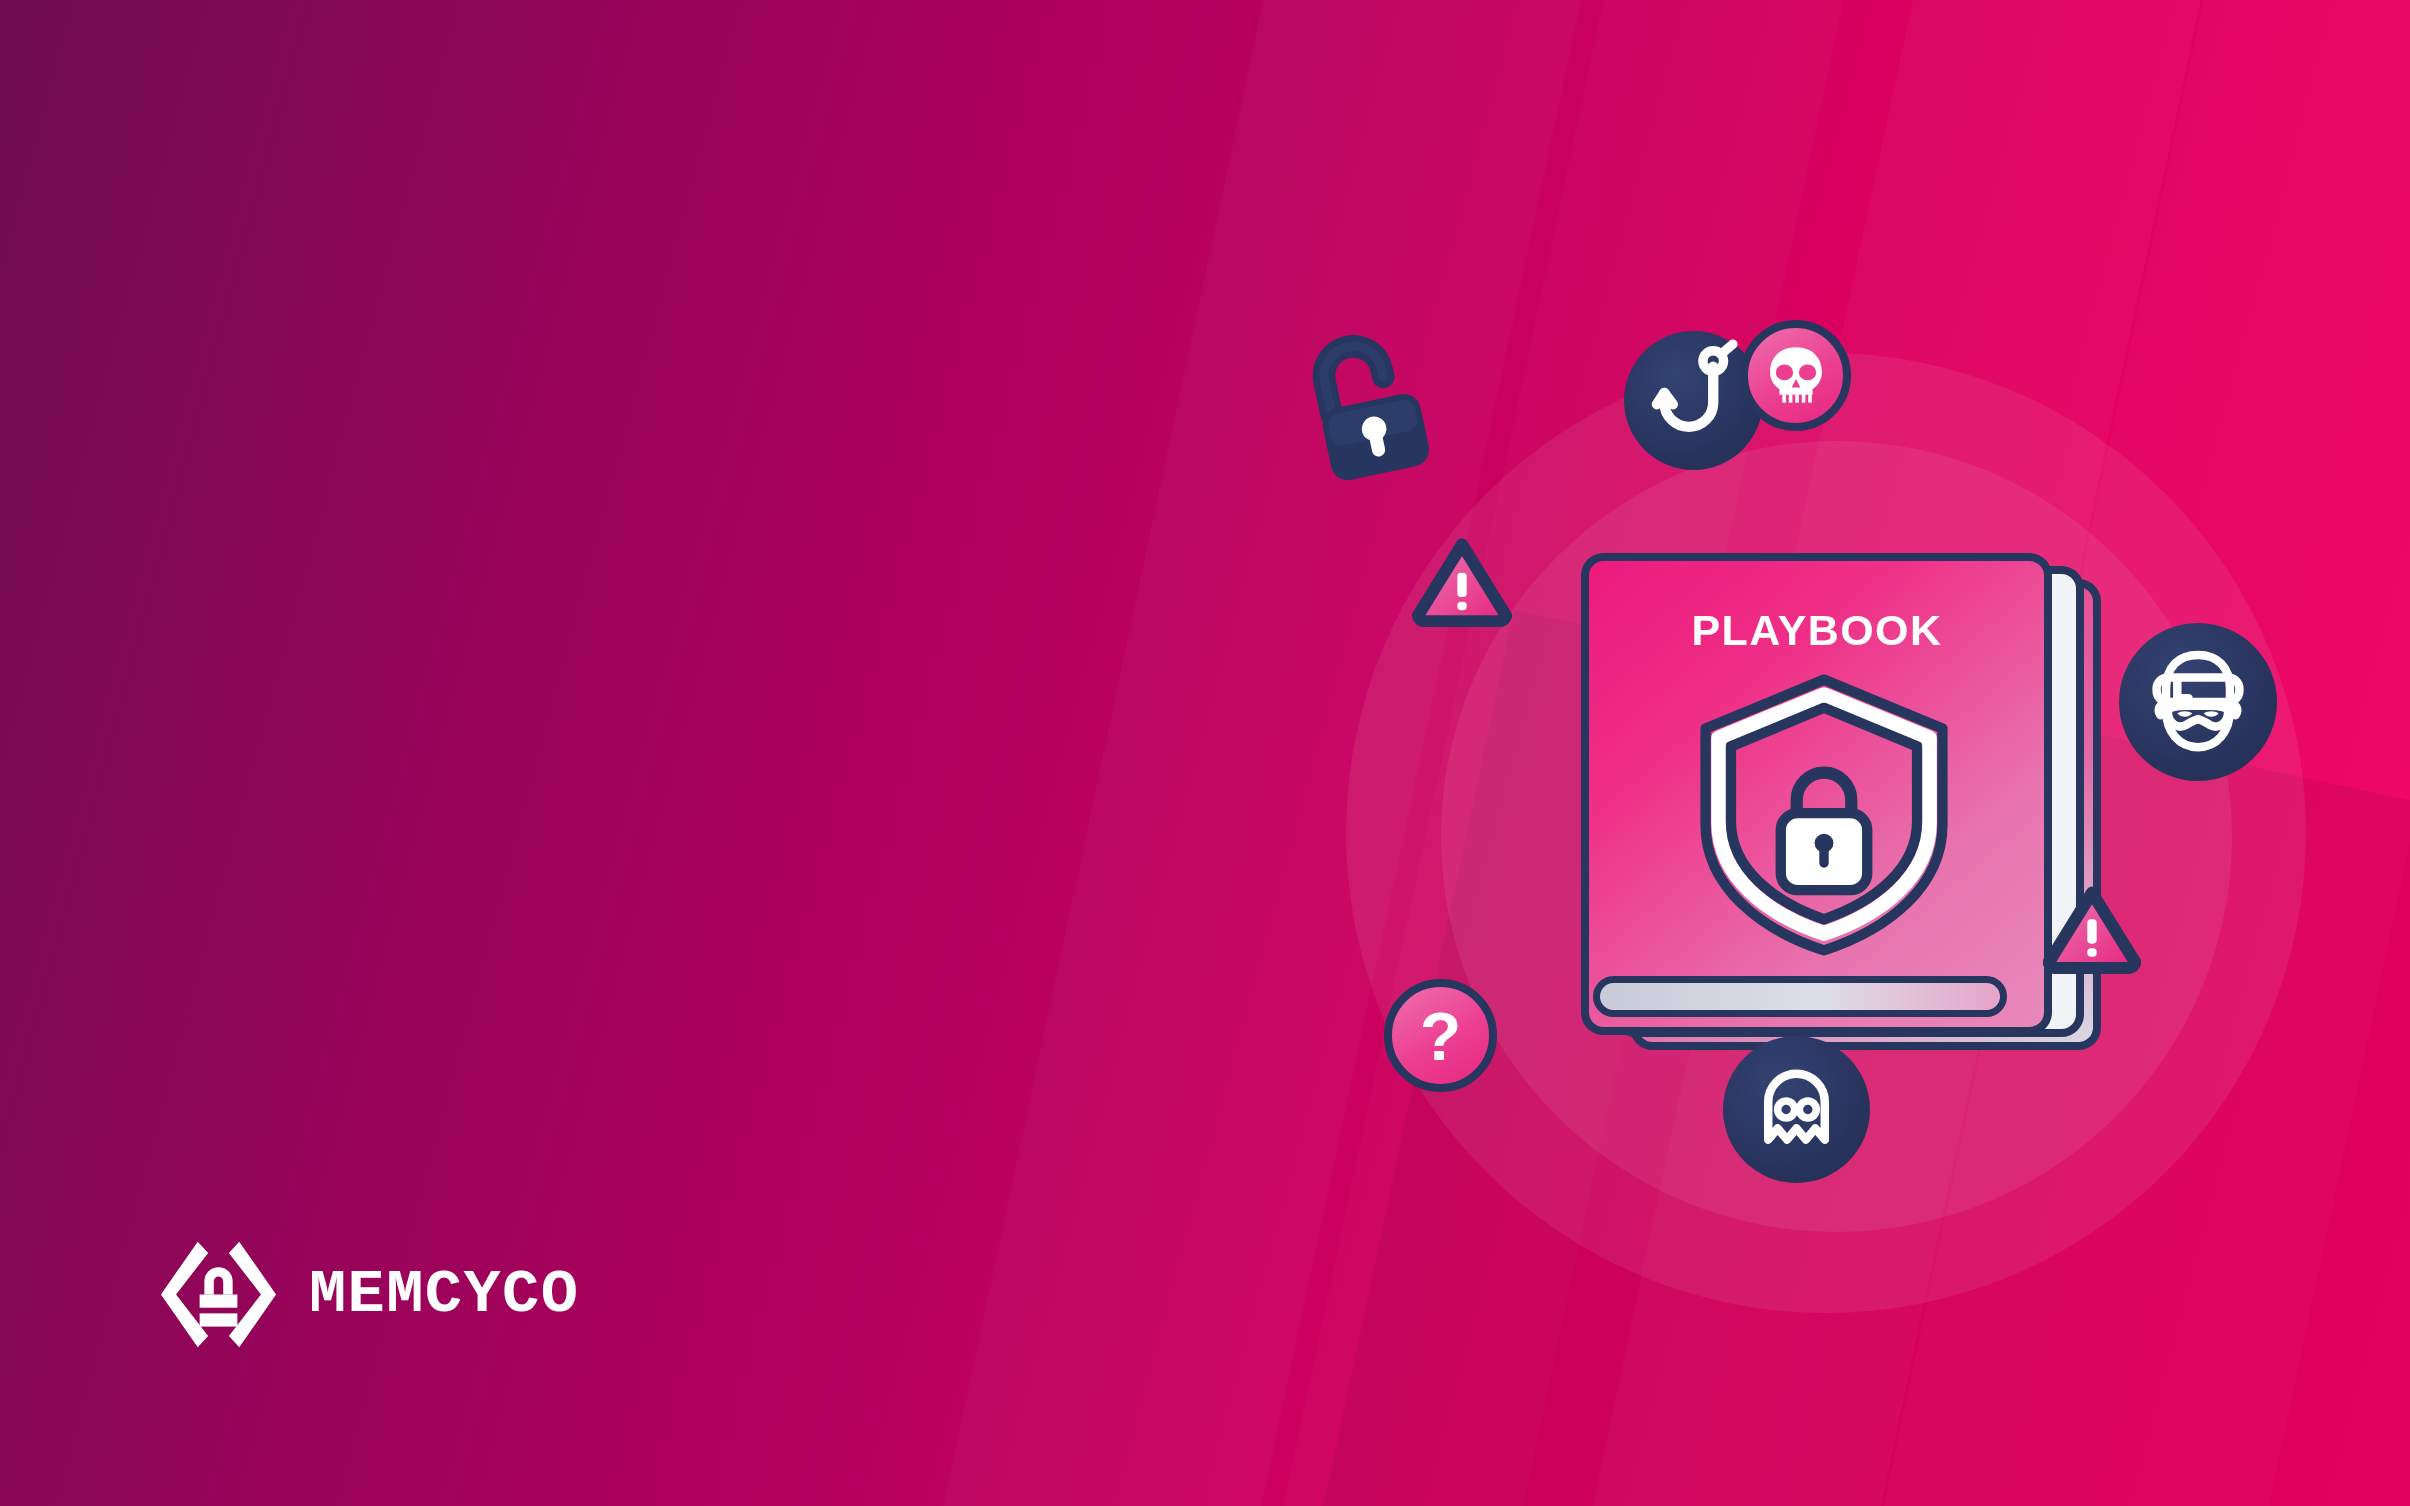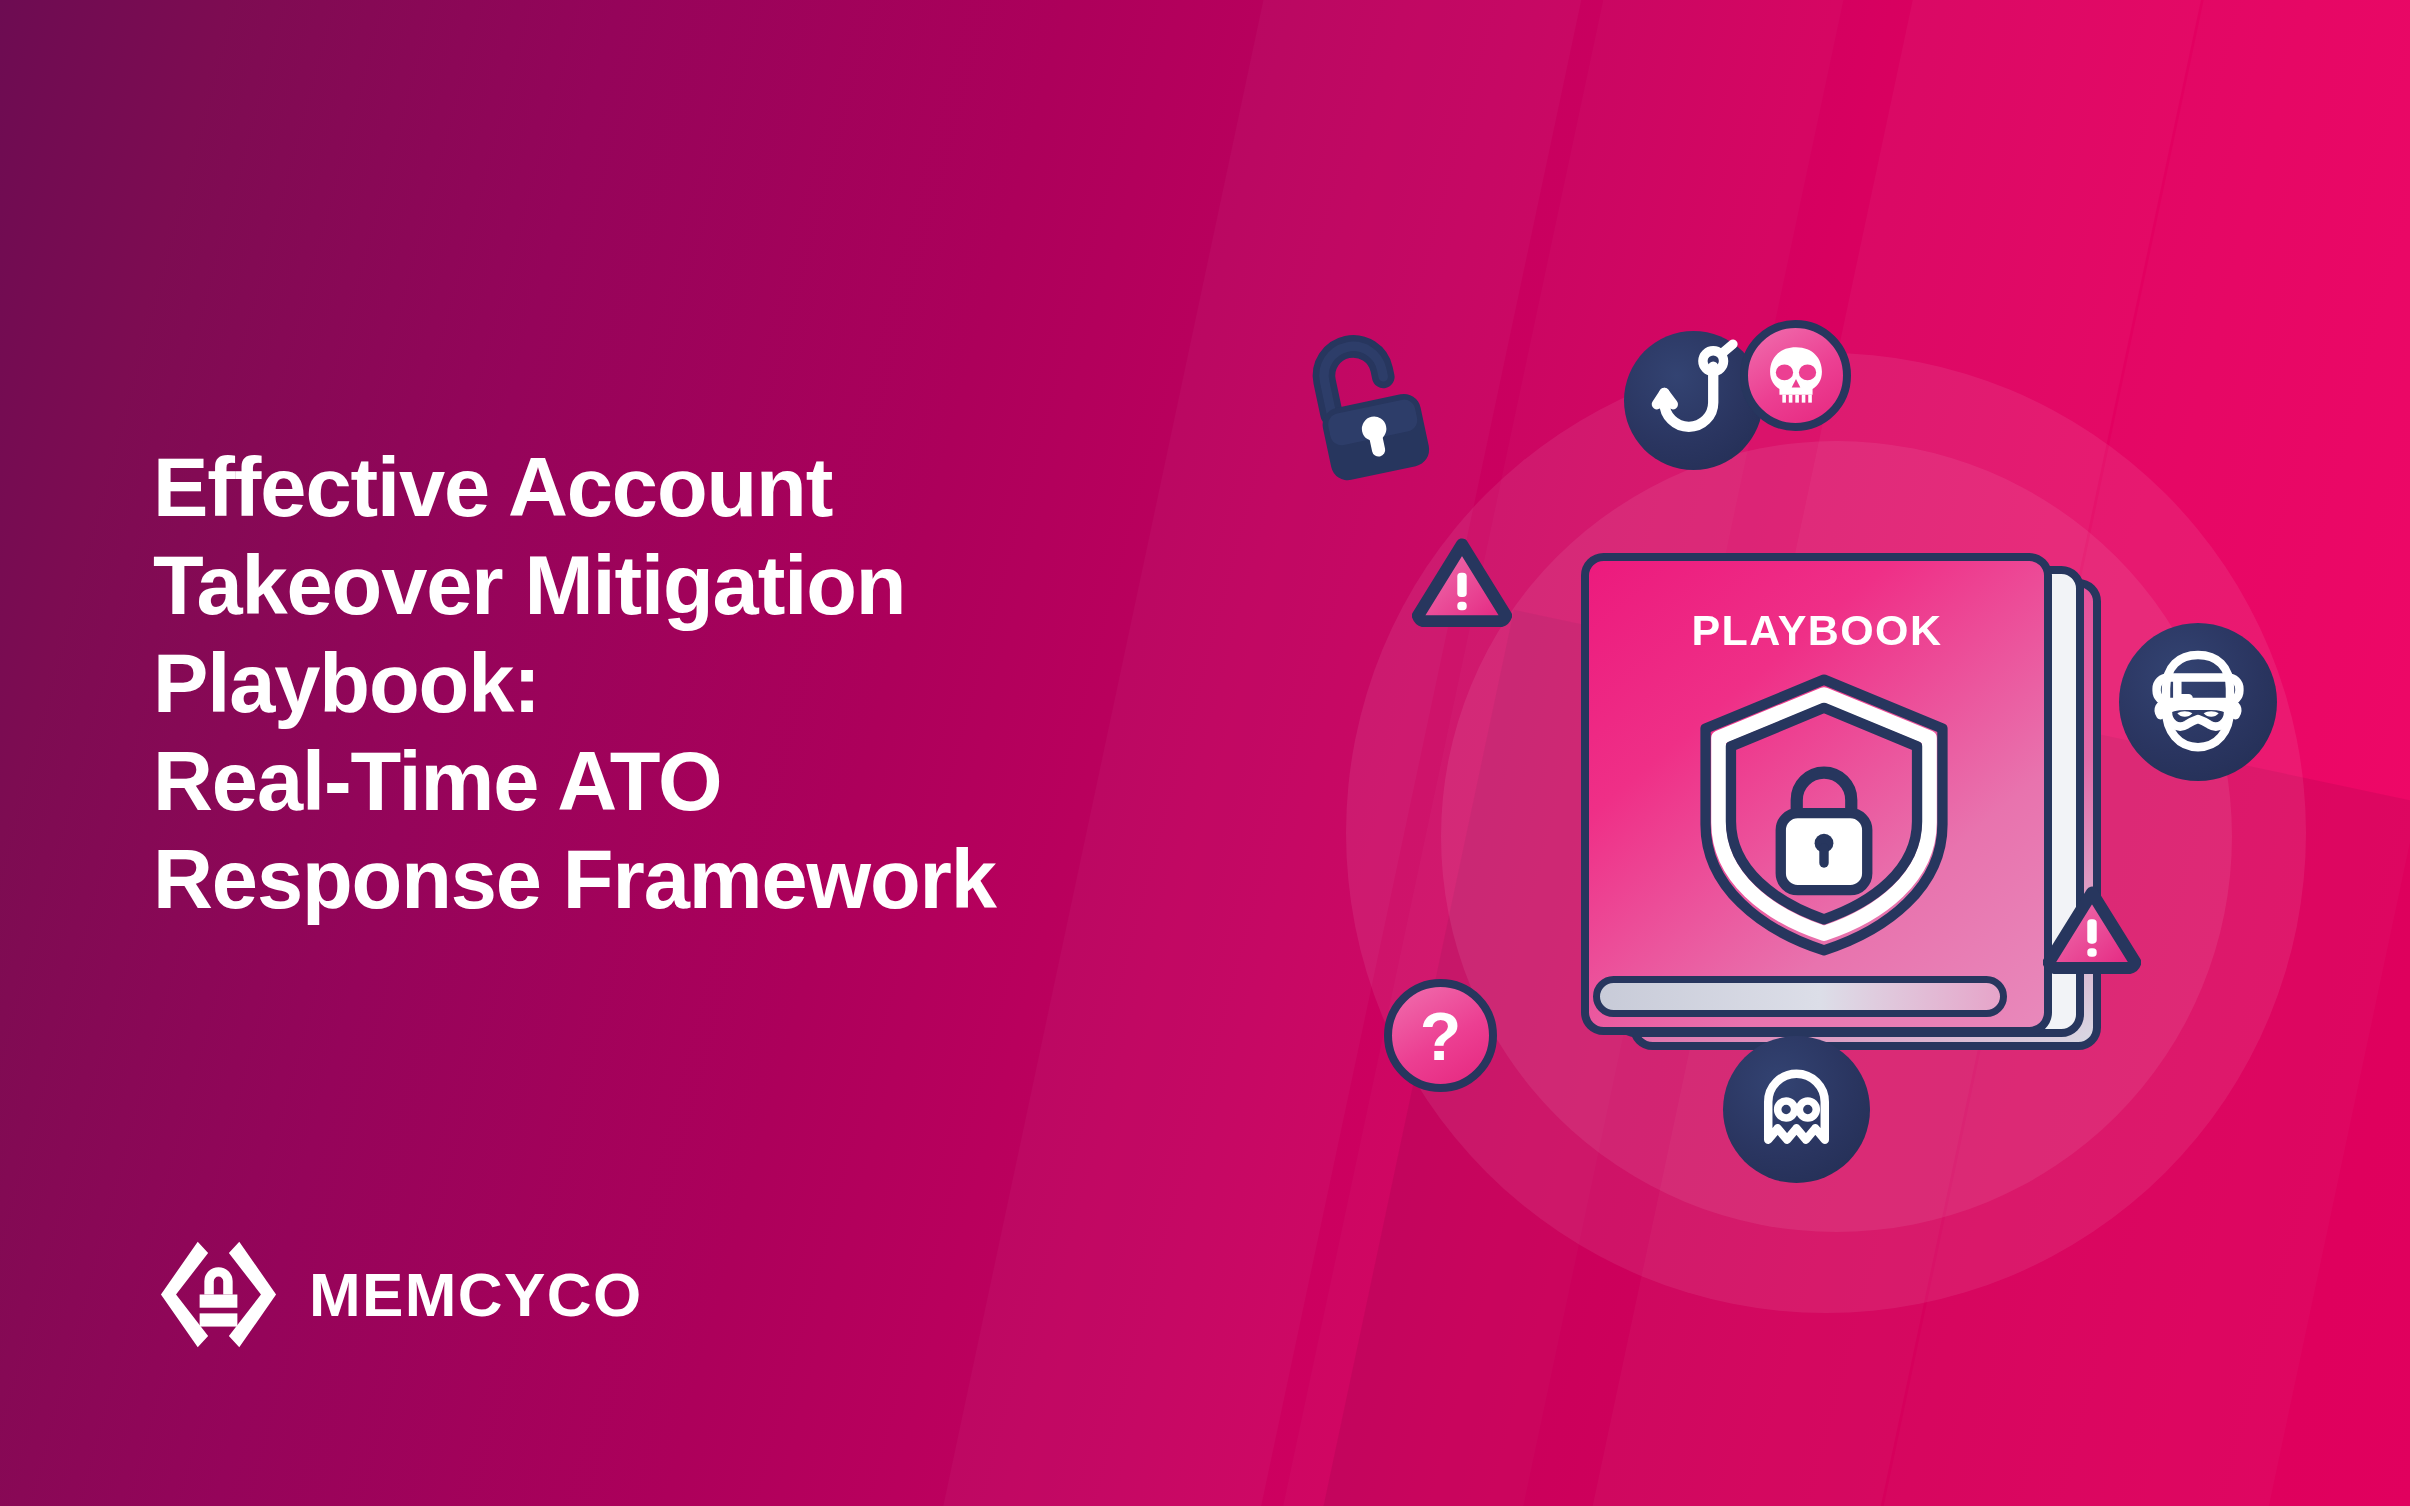--- a/index.html
+++ b/index.html
@@ -33,21 +33,21 @@
 
   
   #headline{
     position:absolute;left:153px;top:439px;width:1318px;
     color:#ffffff;font-weight:bold;font-size:83px;line-height:98px;
     letter-spacing:-1.1px;
   }
   #headline .ln{display:block;white-space:nowrap;}
 
   
-  #logo{position:absolute;left:160px;top:1236px;display:flex;align-items:center;}
+  #logo{position:absolute;left:160px;top:1236px;display:flex;align-items:center;font-family:Liberation Mono, monospace;}
   #logo-mark{position:relative;width:117px;height:117px;flex:0 0 auto;}
   #logo-word{margin-left:32px;color:#fff;font-weight:bold;font-size:62px;letter-spacing:1.4px;line-height:1;}
 
   
   #illo{position:absolute;left:1290px;top:320px;width:1121px;height:1186px;}
   .glow{position:absolute;border-radius:50%;}
   .glow-outer{left:56px;top:33px;width:960px;height:960px;background:rgba(255,255,255,0.075);}
   .glow-inner{left:151px;top:121px;width:791px;height:791px;background:rgba(255,255,255,0.075);}
 
   
@@ -89,27 +89,20 @@
 <body>
 
 <div id="canvas">
 
   <div class="band b1"></div>
   <div class="band b2"></div>
   <div class="band b3"></div>
   <div class="band b4"></div>
   <div class="bdark"></div>
 
-  <div id="headline">
-    <span class="ln">Effective Account</span>
-    <span class="ln">Takeover Mitigation</span>
-    <span class="ln">Playbook:</span>
-    <span class="ln">Real-Time ATO</span>
-    <span class="ln">Response Framework</span>
-  </div>
 
   <div id="logo">
     <div id="logo-mark">
       <svg viewBox="0 0 124 124" width="117" height="117" aria-hidden="true">
 
         <path d="M40 6 L51 18 L17 62 L51 106 L40 118 L1 62 Z" fill="#ffffff"></path>
 
         <path d="M84 6 L73 18 L107 62 L73 106 L84 118 L123 62 Z" fill="#ffffff"></path>
 
         <path d="M47 62 L47 48 A15 15 0 0 1 77 48 L77 62 L67 62 L67 48 A5 5 0 0 0 57 48 L57 62 Z" fill="#ffffff"></path>

